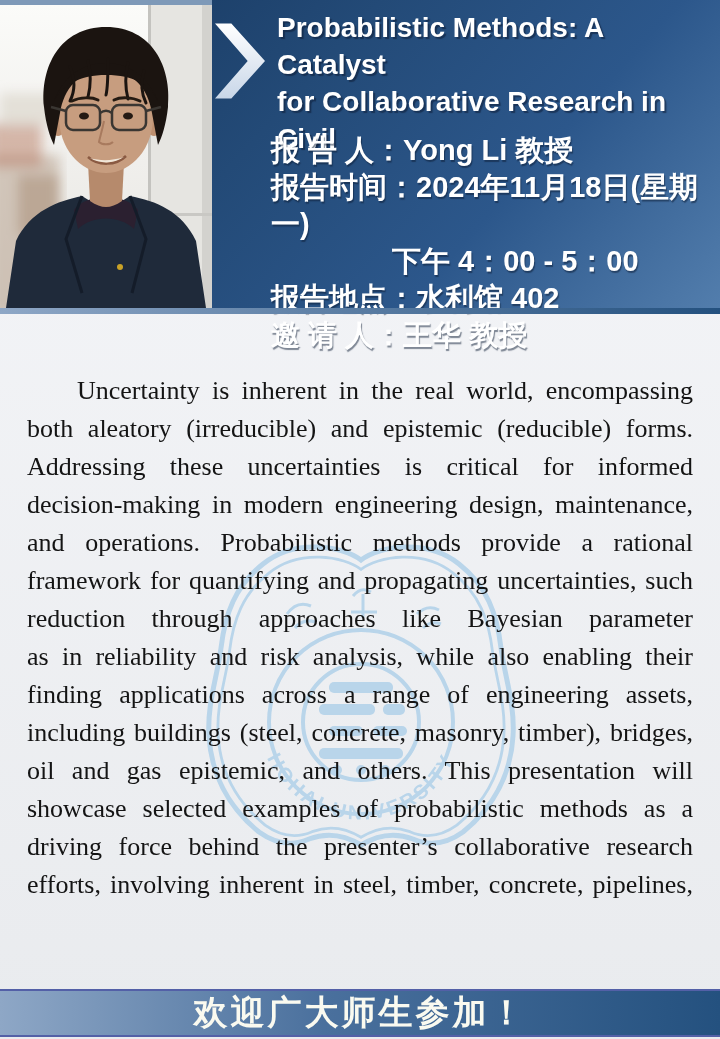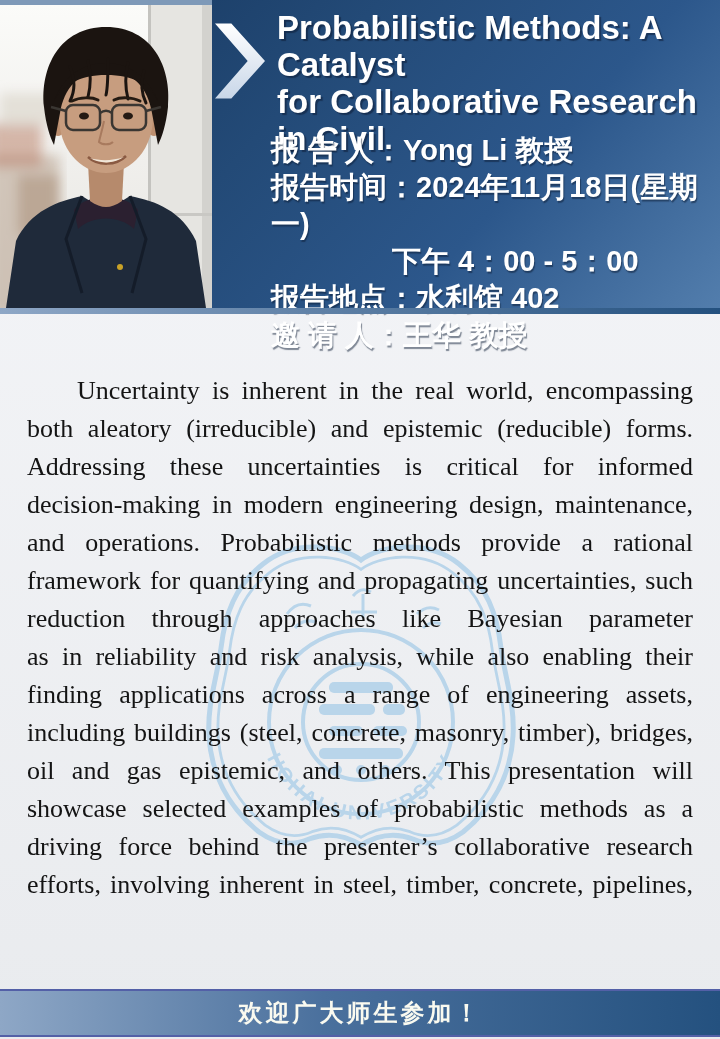--- a/index.html
+++ b/index.html
@@ -16,21 +16,21 @@
   .photo-top-strip{position:absolute; left:0; top:0; width:212px; height:5px; background:var(--photo_top_strip);}
   .photo{position:absolute; left:0; top:5px; width:212px; height:303px; overflow:hidden;}
   .photo svg{display:block;}
   .header-divider{
     position:absolute; left:0; top:308px; width:720px; height:6px;
     background:linear-gradient(90deg,var(--divider_grad_left),var(--divider_grad_right));
   }
   .chevron{position:absolute; left:215px; top:23px; width:50px; height:78px;}
   .title{
     position:absolute; left:277px; top:9px; width:436px;
-    font-size:33px; font-weight:bold; line-height:37px; color:var(--title_text);
+    font-size:28px; font-weight:bold; line-height:37px; color:var(--title_text);
     text-shadow:2px 2px 1px rgba(12,28,52,.55);
   }
   .details{
     position:absolute; left:271px; top:132px; width:436px;
     font-size:29px; font-weight:bold; line-height:37px; color:var(--title_text);
     text-shadow:1px 2px 1px rgba(12,28,52,.5);
   }
   .details .indent{padding-left:121px;}
   
   .body-section{position:absolute; left:0; top:314px; width:720px; height:675px;}
@@ -51,21 +51,21 @@
   .abstract-line.last{text-align-last:left;}
   
   .footer{
     position:absolute; left:0; top:989px; width:720px; height:48px; box-sizing:border-box;
     border-top:2px solid var(--divider_border); border-bottom:2px solid var(--divider_border);
     background:linear-gradient(90deg,var(--divider_grad_left) 0%, #4a709d 45%, var(--divider_grad_right) 100%);
     display:flex; align-items:center; justify-content:center;
   }
   .footer-text{
     font-family:Liberation Serif, serif;
-    font-size:24px; font-weight:600; letter-spacing:3px; color:var(--footer_text);
+    font-size:34px; font-weight:600; letter-spacing:3px; color:var(--footer_text);
   }
 </style>
 </head>
 <body>
 
 <div class="poster">
 
   <div class="header">
 
     <div class="photo-top-strip"></div>

